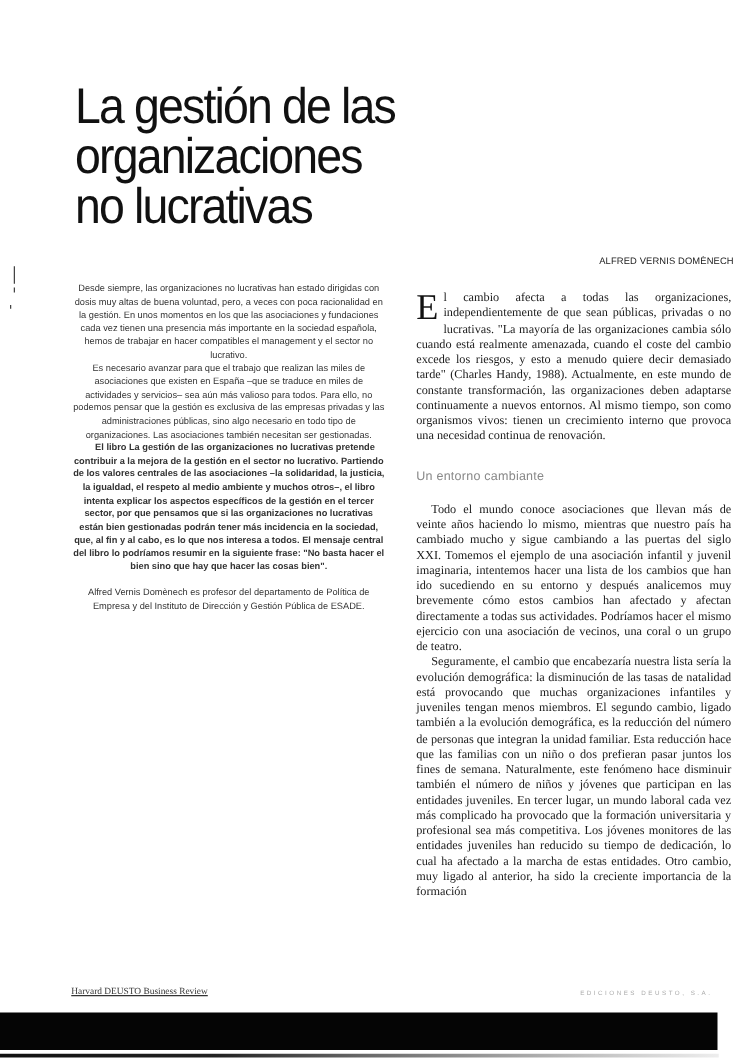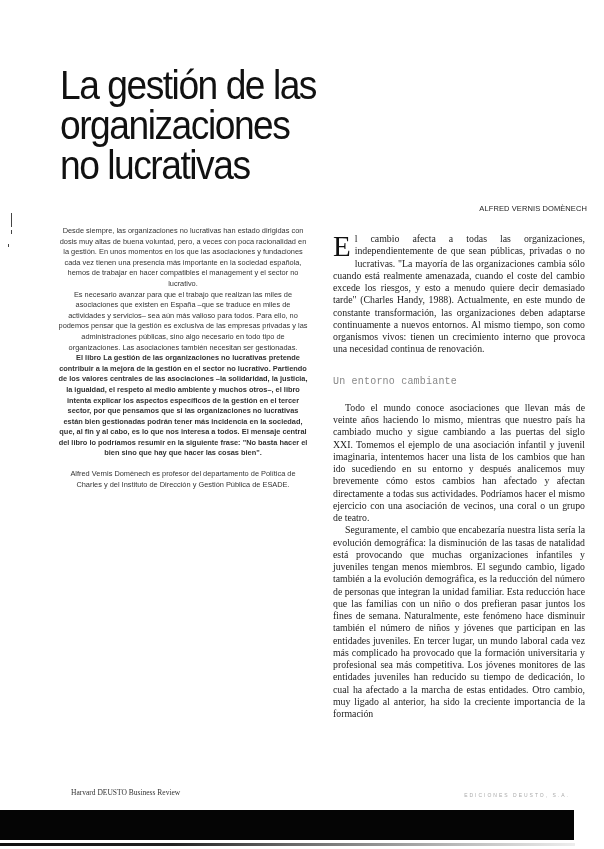--- a/index.html
+++ b/index.html
@@ -30,26 +30,26 @@
     font-family: "Liberation Serif", serif; font-size: 9.8px;
     line-height: 12.25px; color: #1a1a1a; text-align: justify;
   }
   .body p { margin: 0; }
   .body p.indent { text-indent: 12px; }
   .dropcap {
     float: left; font-family: "Liberation Serif", serif;
     font-size: 29px; line-height: 24px; margin: 1px 4px 0 0; color: #111;
   }
   .subhead {
-    font-family: Liberation Mono, monospace; font-size: 10px;
+    font-family: Liberation Sans, sans-serif; font-size: 10px;
     color: #888; margin: 20px 0 14px 0; letter-spacing: 0.2px;
   }
   .footer-left {
-    position: absolute; left: 71px; top: 788px;
-    font-family: "Liberation Serif", serif; font-size: 7.5px; color: #333;
+    position: absolute; left: 57px; top: 788px;
+    font-family: "Liberation Serif", serif; font-size: 7.5px; color: #333; text-decoration: underline;
   }
   .footer-right {
     position: absolute; right: 34px; top: 792px;
     font-family: "Liberation Sans", sans-serif; font-size: 5px;
     letter-spacing: 2px; color: #aaa;
   }
   .black-band {
     position: absolute; left: 0; top: 810px; width: 574px; height: 30px;
     background: #050505;
   }
@@ -72,21 +72,21 @@
   <span>La gestión de las organizaciones</span>
   <span>no lucrativas</span>
 </h1>
 
 <div class="author">ALFRED VERNIS DOMÈNECH</div>
 
 <div class="abstract">
   <p>Desde siempre, las organizaciones no lucrativas han estado dirigidas con dosis muy altas de buena voluntad, pero, a veces con poca racionalidad en la gestión. En unos momentos en los que las asociaciones y fundaciones cada vez tienen una presencia más importante en la sociedad española, hemos de trabajar en hacer compatibles el management y el sector no lucrativo.</p>
   <p>Es necesario avanzar para que el trabajo que realizan las miles de asociaciones que existen en España –que se traduce en miles de actividades y servicios– sea aún más valioso para todos. Para ello, no podemos pensar que la gestión es exclusiva de las empresas privadas y las administraciones públicas, sino algo necesario en todo tipo de organizaciones. Las asociaciones también necesitan ser gestionadas.</p>
   <p class="indent">El libro La gestión de las organizaciones no lucrativas pretende contribuir a la mejora de la gestión en el sector no lucrativo. Partiendo de los valores centrales de las asociaciones –la solidaridad, la justicia, la igualdad, el respeto al medio ambiente y muchos otros–, el libro intenta explicar los aspectos específicos de la gestión en el tercer sector, por que pensamos que si las organizaciones no lucrativas están bien gestionadas podrán tener más incidencia en la sociedad, que, al fin y al cabo, es lo que nos interesa a todos. El mensaje central del libro lo podríamos resumir en la siguiente frase: "No basta hacer el bien sino que hay que hacer las cosas bien".</p>
-  <p class="bio">Alfred Vernis Domènech es profesor del departamento de Política de Charles y del Instituto de Dirección y Gestión Pública de ESADE.</p>
+  <p class="bio">Alfred Vernis Domènech es profesor del departamento de Política de Empresa y del Instituto de Dirección y Gestión Pública de ESADE.</p>
 </div>
 
 <div class="body">
   <p><span class="dropcap">E</span><span>l cambio afecta a todas las organizaciones, independientemente de que sean públicas, privadas o no lucrativas. "La mayoría de las organizaciones cambia sólo cuando está realmente amenazada, cuando el coste del cambio excede los riesgos, y esto a menudo quiere decir demasiado tarde" (Charles Handy, 1988). Actualmente, en este mundo de constante transformación, las organizaciones deben adaptarse continuamente a nuevos entornos. Al mismo tiempo, son como organismos vivos: tienen un crecimiento interno que provoca una necesidad continua de renovación.</span></p>
   <div class="subhead">Un entorno cambiante</div>
   <p class="indent">Todo el mundo conoce asociaciones que llevan más de veinte años haciendo lo mismo, mientras que nuestro país ha cambiado mucho y sigue cambiando a las puertas del siglo XXI. Tomemos el ejemplo de una asociación infantil y juvenil imaginaria, intentemos hacer una lista de los cambios que han ido sucediendo en su entorno y después analicemos muy brevemente cómo estos cambios han afectado y afectan directamente a todas sus actividades. Podríamos hacer el mismo ejercicio con una asociación de vecinos, una coral o un grupo de teatro.</p>
   <p class="indent">Seguramente, el cambio que encabezaría nuestra lista sería la evolución demográfica: la disminución de las tasas de natalidad está provocando que muchas organizaciones infantiles y juveniles tengan menos miembros. El segundo cambio, ligado también a la evolución demográfica, es la reducción del número de personas que integran la unidad familiar. Esta reducción hace que las familias con un niño o dos prefieran pasar juntos los fines de semana. Naturalmente, este fenómeno hace disminuir también el número de niños y jóvenes que participan en las entidades juveniles. En tercer lugar, un mundo laboral cada vez más complicado ha provocado que la formación universitaria y profesional sea más competitiva. Los jóvenes monitores de las entidades juveniles han reducido su tiempo de dedicación, lo cual ha afectado a la marcha de estas entidades. Otro cambio, muy ligado al anterior, ha sido la creciente importancia de la formación</p>
 </div>
 
 <div class="footer-left">Harvard DEUSTO Business Review</div>

